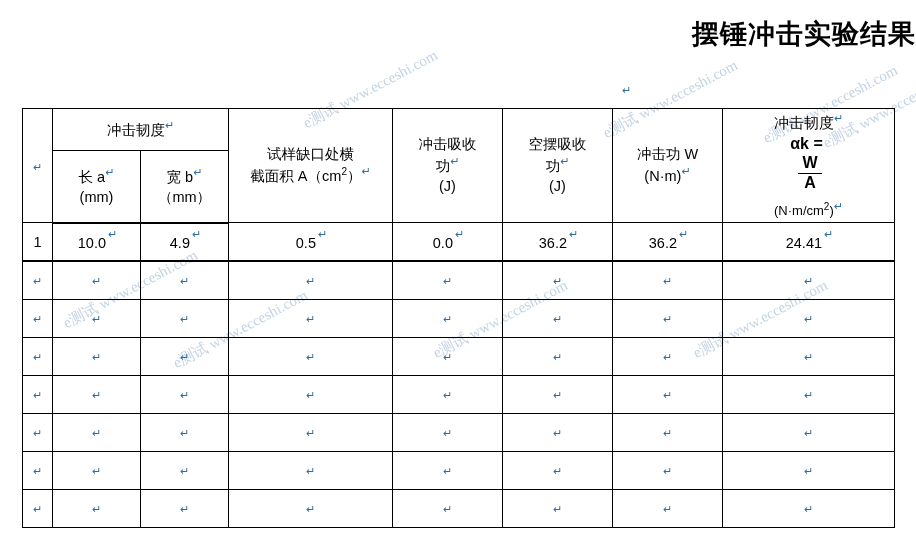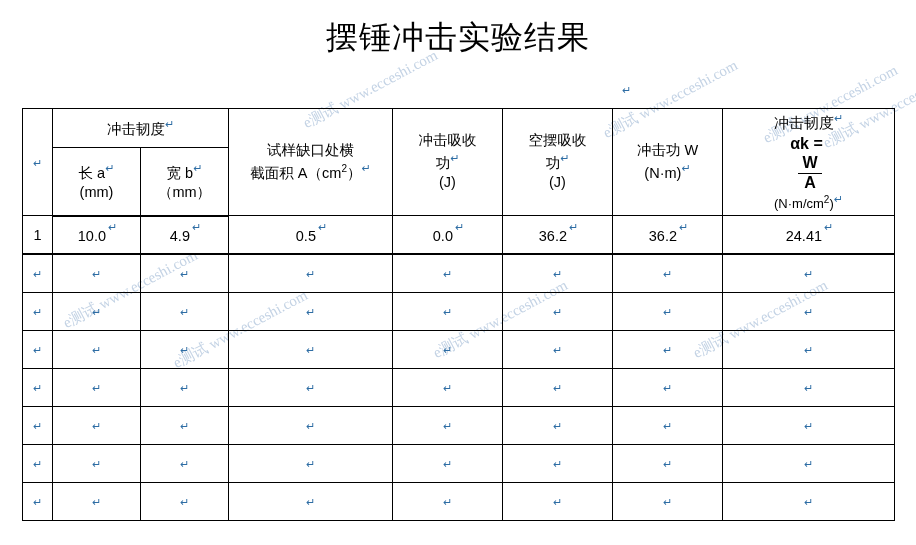--- a/index.html
+++ b/index.html
@@ -16,24 +16,24 @@
     position: relative;
   }
 
   .page {
     position: relative;
     width: 916px;
     height: 545px;
   }
 
   .doc-title {
-    text-align: center;
-    font-size: 32px;
+    text-align: right;
+    font-size: 27px;
     font-family: "Liberation Serif", serif;
-    font-weight: 400;
+    font-weight: 700;
     letter-spacing: 1px;
     margin-top: 16px;
     margin-bottom: 0;
     position: relative;
     z-index: 3;
   }
 
   .pilcrow {
     color: #2e6da4;
     font-size: 11px;
@@ -136,21 +136,21 @@
     border-bottom: 1.5px solid #000;
     font-weight: bold;
   }
   .frac .den {
     padding: 1px 4px 0 4px;
     font-weight: bold;
   }
 
   .ak-unit {
     font-size: 13px;
-    margin-top: 1px;
+    margin-top: 8px;
   }
   .ak-top {
     font-size: 15px;
   }
 
   
   .wm {
     position: absolute;
     color: #b9cbe0;
     font-size: 15px;

